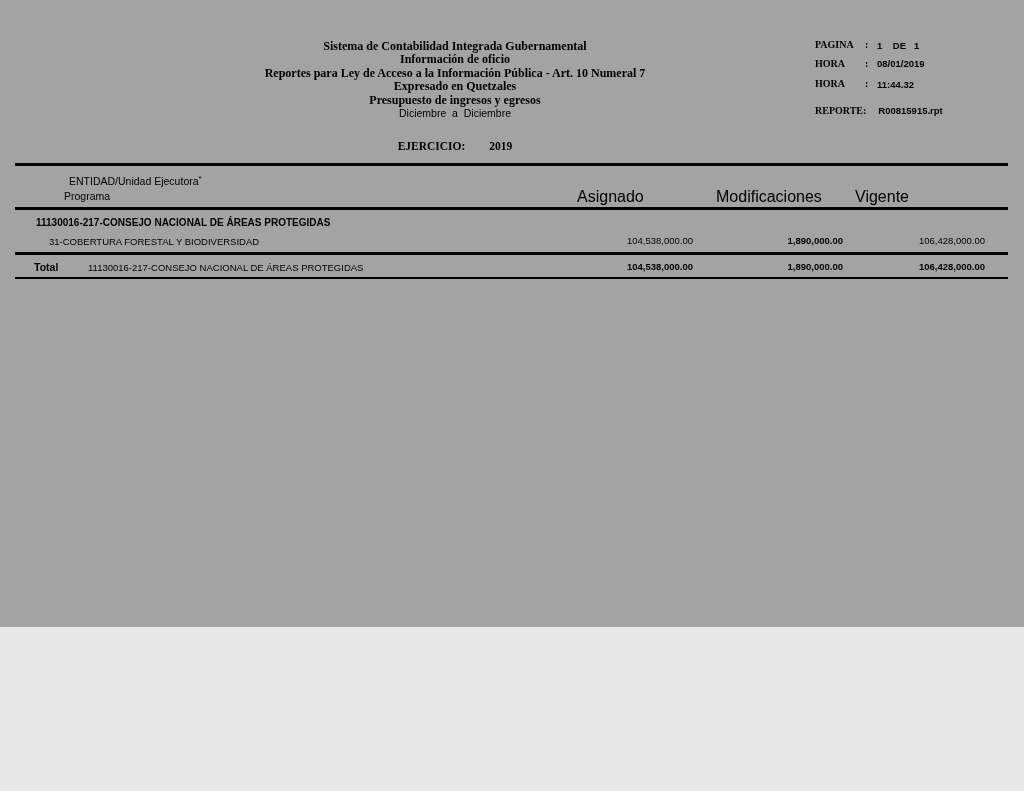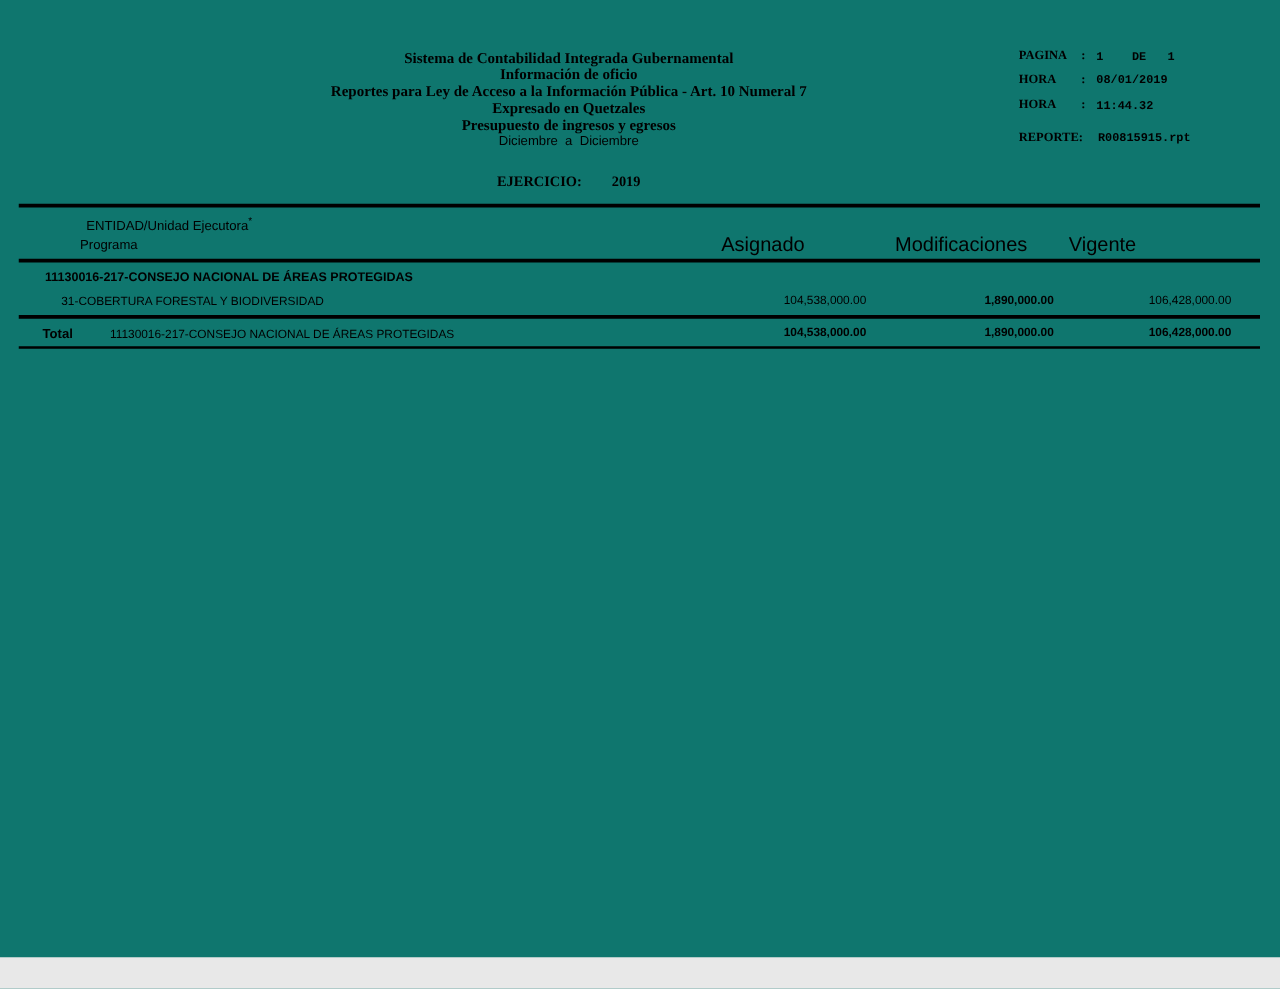--- a/index.html
+++ b/index.html
@@ -1,20 +1,20 @@
 <!DOCTYPE html>
 <html><head>
 <meta charset="utf-8">
 <style>
   html, body { margin: 0; padding: 0; background: #e8e8e8; }
   .page {
     position: relative;
     width: 1024px;
-    height: 766px;
-    background: #0f766e;
+    height: 627px;
+    background: #a3a3a3;
     overflow: hidden;
     font-family: "Liberation Sans", sans-serif;
     color: #000000;
     margin: 0 auto;
   }
 
   
   .header {
     position: absolute;
     left: 105px;
@@ -58,21 +58,21 @@
     font-family: "Liberation Serif", serif;
     font-weight: bold;
     min-width: 50px;
   }
   .m-sep {
     font-family: "Liberation Serif", serif;
     font-weight: bold;
     width: 12px;
   }
   .m-value {
-    font-family: Liberation Mono, monospace;
+    font-family: Liberation Sans, sans-serif;
     font-weight: bold;
     font-size: 9.5px;
     white-space: pre;
     padding-top: 0.5px;
   }
 
   
   .hline { position: absolute; left: 15px; width: 993px; background: #000000; }
   .hline-top    { top: 163px; height: 3px; }
   .hline-head   { top: 207px; height: 3px; }

